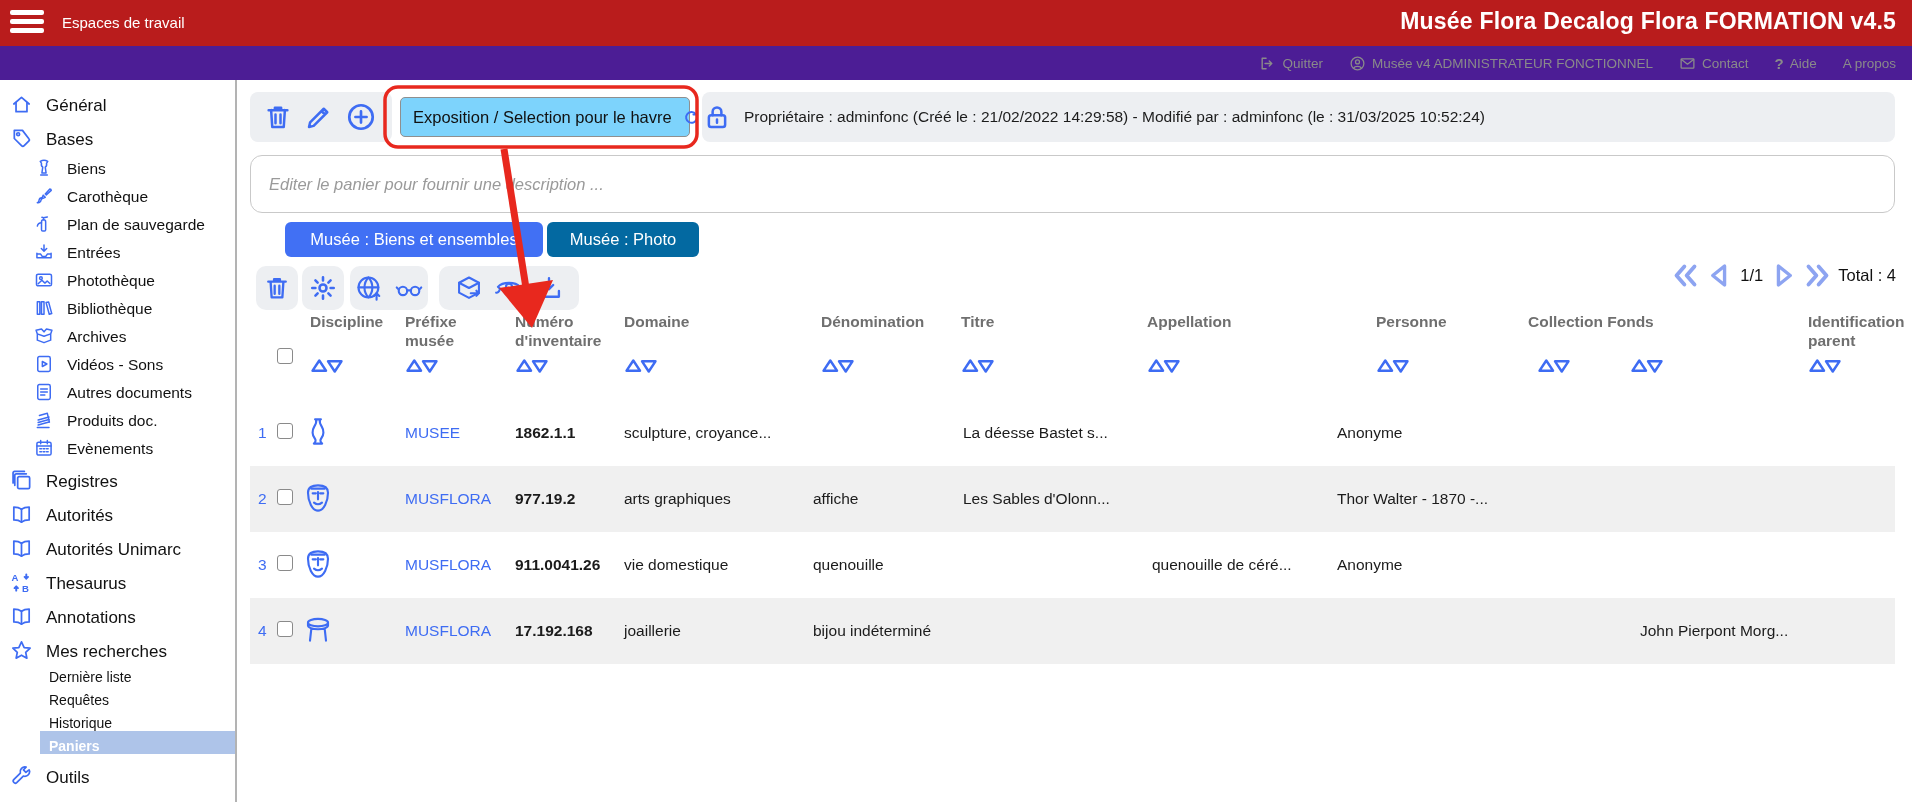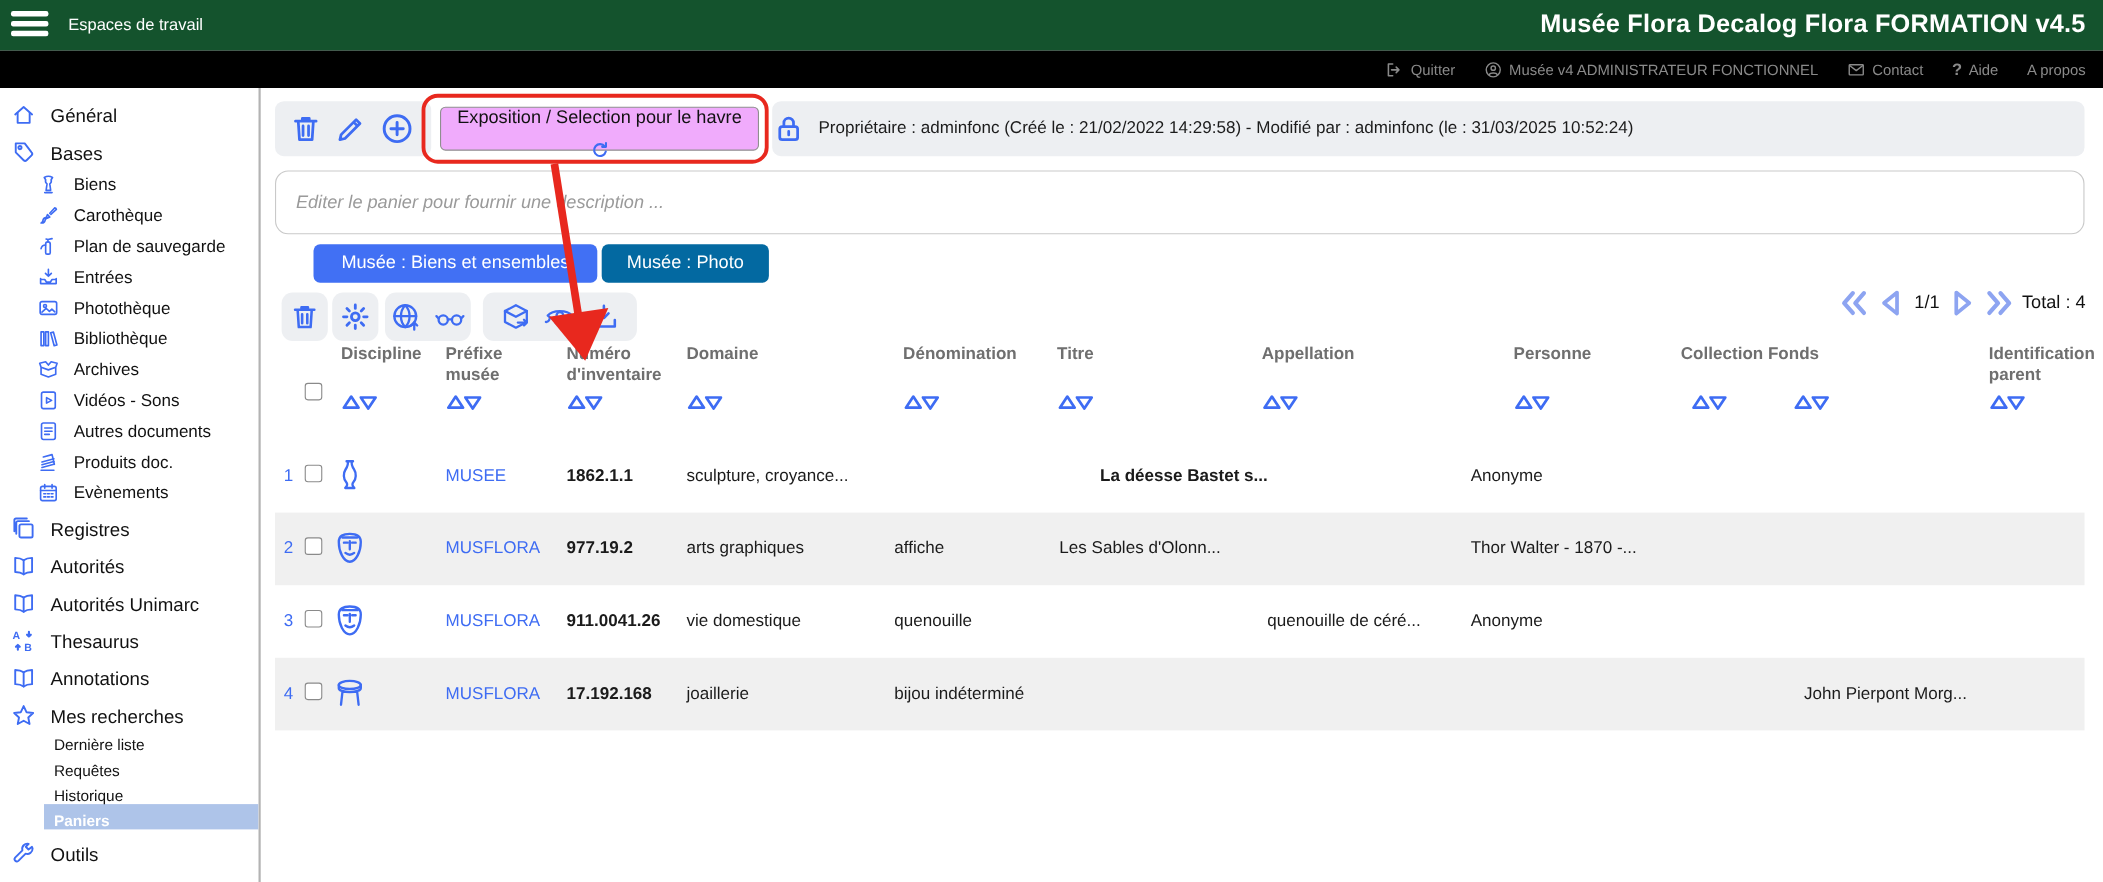--- a/index.html
+++ b/index.html
@@ -1,28 +1,28 @@
 <!DOCTYPE html>
 <html><head>
 <meta charset="utf-8">
 <style>
   * { box-sizing: border-box; margin: 0; padding: 0; }
   html,body { width:1912px; height:802px; overflow:hidden; background:#fff;
     font-family:"Liberation Sans", sans-serif; }
   .page { position:relative; width:1912px; height:802px; overflow:hidden; background:#fff; }
 
   
-  .topbar { position:absolute; left:0; top:0; width:1912px; height:46px; background:#14532d; }
+  .topbar { position:absolute; left:0; top:0; width:1912px; height:46px; background:#b91c1c; }
   .hamburger { position:absolute; left:10px; top:10px; width:36px; height:26px; cursor:pointer; }
   .hamburger span { display:block; width:34px; height:4.5px; background:#fff; border-radius:2px; margin-bottom:4.5px; }
   .ws-label { position:absolute; left:62px; top:14px; color:#fff; font-size:15px; }
   .app-title { position:absolute; right:16px; top:8px; color:#fff; font-size:23px; font-weight:bold; letter-spacing:.2px; }
 
   
-  .utilbar { position:absolute; left:0; top:46px; width:1912px; height:34px; background:#000000;
+  .utilbar { position:absolute; left:0; top:46px; width:1912px; height:34px; background:#4c1d95;
     display:flex; align-items:center; justify-content:flex-end; gap:26px; padding-right:16px;
     color:#8a8a8a; font-size:13.5px; }
   .u-item { display:flex; align-items:center; gap:6px; cursor:pointer; white-space:nowrap; }
   .u-ic { width:17px; height:17px; color:#8a8a8a; }
   .u-q { font-size:15px; font-weight:bold; }
 
   
   .sidebar { position:absolute; left:0; top:80px; width:237px; height:722px; background:#fff;
     border-right:2px solid #b3b3b3; padding-top:2px; overflow:hidden; }
   .s-item { display:flex; align-items:flex-end; cursor:pointer; color:#111; }
@@ -36,23 +36,23 @@
   .iconbox svg, .s-ic svg, .u-ic svg { width:100%; height:100%; display:block; }
 
   
   .main { position:absolute; left:250px; top:80px; width:1662px; height:722px; }
   .pill { position:absolute; background:#edeff2; border-radius:8px; height:50px; top:12px;
     display:flex; align-items:center; }
   .pill-left { left:0; width:142px; gap:11px; padding-left:13px; }
   .pill-right { left:452px; width:1193px; gap:12px; }
   .tbtn { color:#3e6cf3; cursor:pointer; }
   .i30 { width:30px; height:30px; } .i32 { width:32px; height:32px; } .i28 { width:28px; height:28px; }
-  .basket-select { position:absolute; left:150px; top:17px; width:290px; height:40px; background:#f0abfc;
+  .basket-select { position:absolute; left:150px; top:17px; width:290px; height:40px; background:#7dd3fc;
     border:1.4px solid #8f8f8f; border-radius:5px; display:flex; align-items:center; gap:10px;
-    padding:0 12px; cursor:pointer; font-size:16.5px; color:#111; white-space:nowrap;flex-direction:column; }
+    padding:0 12px; cursor:pointer; font-size:16.5px; color:#111; white-space:nowrap; }
   .refresh-ic { width:19px; height:19px; color:#3e6cf3; flex:0 0 auto; }
   .owner-text { font-size:15.5px; color:#1c1c1c; white-space:nowrap; }
 
   .desc-input { position:absolute; left:0; top:75px; width:1645px; height:58px; background:#fff;
     border:1.5px solid #c9c9c9; border-radius:12px; padding:0 18px; font-size:16.5px; font-style:italic;
     color:#333; outline:none; font-family:"Liberation Sans", sans-serif; }
   .desc-input::placeholder { color:#9a9a9a; font-style:italic; }
 
   .tabs { position:absolute; left:35px; top:142px; display:flex; gap:4px; }
   .tab { height:35px; border-radius:6px; color:#fff; font-size:16.5px; display:flex; align-items:center;
@@ -568,21 +568,21 @@
     <div class="rows" id="rows">
         <div class="trow">
           <span class="cell link" style="left: 8px;">1</span>
           <span class="cell" style="left: 27px;"><span class="cb"></span></span>
           <span class="cell rowicon" style="left: 52px;"><svg viewBox="0 0 24 24" fill="none" stroke="currentColor" stroke-width="1.6" stroke-linecap="round" stroke-linejoin="round">
               <path d="M9.8 2.5h4.4M10.6 2.5c.5 2.2-.3 3.8-1.5 5.6-1.7 2.6-1.5 6.4.4 8.6 1 1.2 1 2.7-.6 4h6.2c-1.6-1.3-1.6-2.8-.6-4 1.9-2.2 2.1-6 .4-8.6-1.2-1.8-2-3.4-1.5-5.6z"></path>
             </svg></span>
           <span class="cell link" style="left: 155px;">MUSEE</span>
           <span class="cell bold" style="left: 265px;">1862.1.1</span>
           <span class="cell" style="left: 374px;">sculpture, croyance...</span>
-          <span class="cell" style="left: 750px; font-weight: bold;">La déesse Bastet s...</span>
+          <span class="cell" style="left: 713px;">La déesse Bastet s...</span>
           <span class="cell" style="left: 1087px;">Anonyme</span>
         </div>
         <div class="trow alt">
           <span class="cell link" style="left: 8px;">2</span>
           <span class="cell" style="left: 27px;"><span class="cb"></span></span>
           <span class="cell rowicon" style="left: 52px;"><svg viewBox="0 0 24 24" fill="none" stroke="currentColor" stroke-width="1.6" stroke-linecap="round" stroke-linejoin="round">
               <path d="M12 2.5c4.5 0 7.5 1.2 7.5 5.5 0 6.5-3.2 13.5-7.5 13.5S4.5 14.5 4.5 8c0-4.3 3-5.5 7.5-5.5z"></path>
               <path d="M8 8.5h2.4M13.6 8.5H16M12 7.5V13M9 15.5c2 1.6 4 1.6 6 0M7 5h10"></path>
             </svg></span>
           <span class="cell link" style="left: 155px;">MUSFLORA</span>

